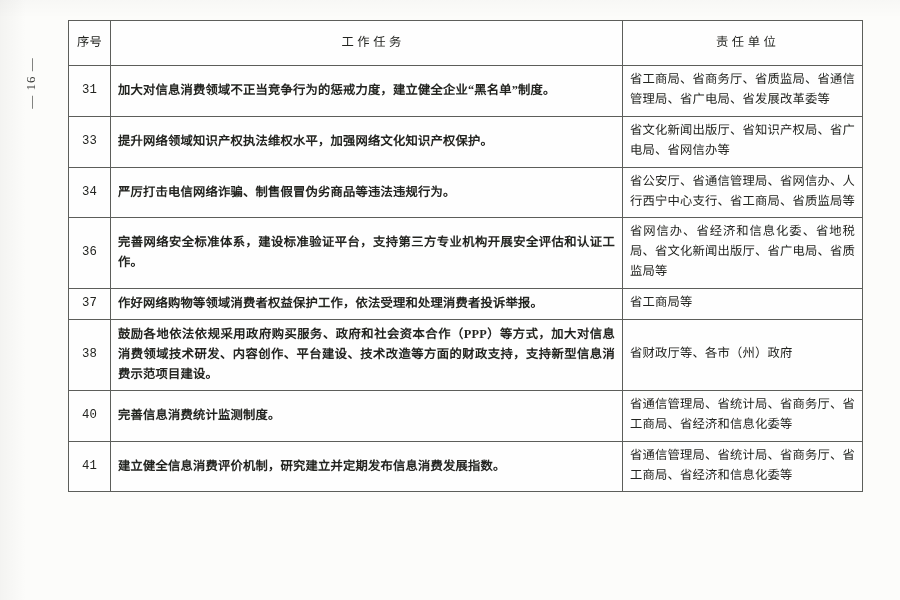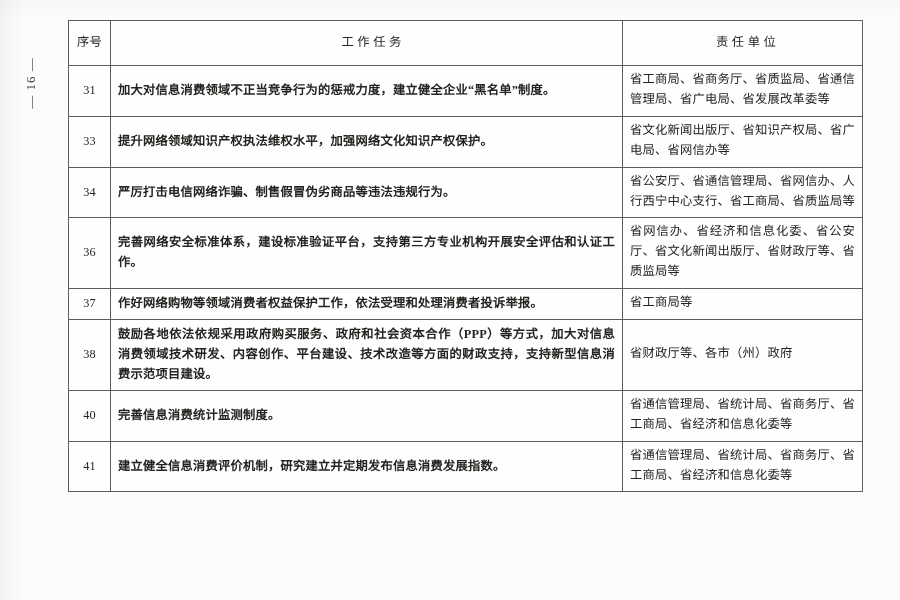--- a/index.html
+++ b/index.html
@@ -86,21 +86,21 @@
     height: 34px;
     padding: 3px 6px;
     font-size: 13px;
   }
   th.head-no    { letter-spacing: 0px; }
   th.head-task  { letter-spacing: 10px; text-indent: 10px; }
   th.head-unit  { letter-spacing: 7px;  text-indent: 7px; }
 
   td.cell-no {
     text-align: center;
-    font-family: Liberation Serif, serif;
+    font-family: Liberation Mono, monospace;
     font-size: 13px;
     letter-spacing: 0;
   }
   td.cell-task {
     text-align: justify;
     text-justify: inter-ideograph;
     padding-left: 8px;
     padding-right: 6px;
     font-weight: bold;
   }
@@ -150,21 +150,21 @@
         <td class="cell-unit">省文化新闻出版厅、省知识产权局、省广电局、省网信办等</td>
       </tr>
       <tr>
         <td class="cell-no">34</td>
         <td class="cell-task">严厉打击电信网络诈骗、制售假冒伪劣商品等违法违规行为。</td>
         <td class="cell-unit">省公安厅、省通信管理局、省网信办、人行西宁中心支行、省工商局、省质监局等</td>
       </tr>
       <tr>
         <td class="cell-no">36</td>
         <td class="cell-task">完善网络安全标准体系，建设标准验证平台，支持第三方专业机构开展安全评估和认证工作。</td>
-        <td class="cell-unit">省网信办、省经济和信息化委、省公安厅、省文化新闻出版厅、省财政厅等、省质监局等</td>
+        <td class="cell-unit">省网信办、省经济和信息化委、省地税局、省文化新闻出版厅、省广电局、省质监局等</td>
       </tr>
       <tr>
         <td class="cell-no">37</td>
         <td class="cell-task">作好网络购物等领域消费者权益保护工作，依法受理和处理消费者投诉举报。</td>
         <td class="cell-unit">省工商局等</td>
       </tr>
       <tr>
         <td class="cell-no">38</td>
         <td class="cell-task">鼓励各地依法依规采用政府购买服务、政府和社会资本合作（PPP）等方式，加大对信息消费领域技术研发、内容创作、平台建设、技术改造等方面的财政支持，支持新型信息消费示范项目建设。</td>
         <td class="cell-unit">省财政厅等、各市（州）政府</td>

